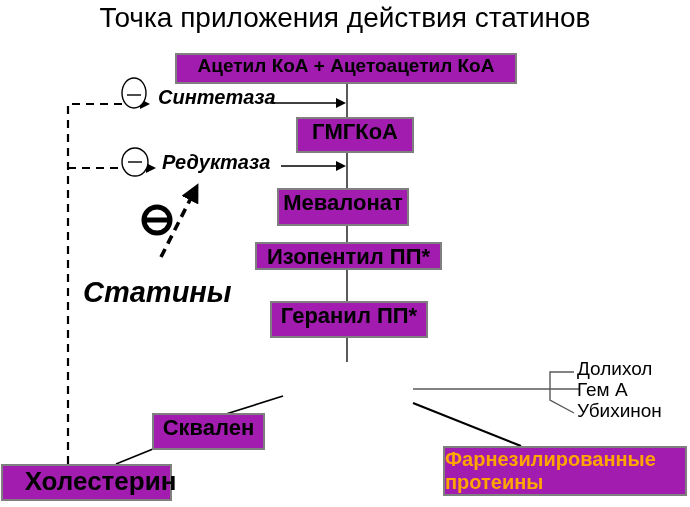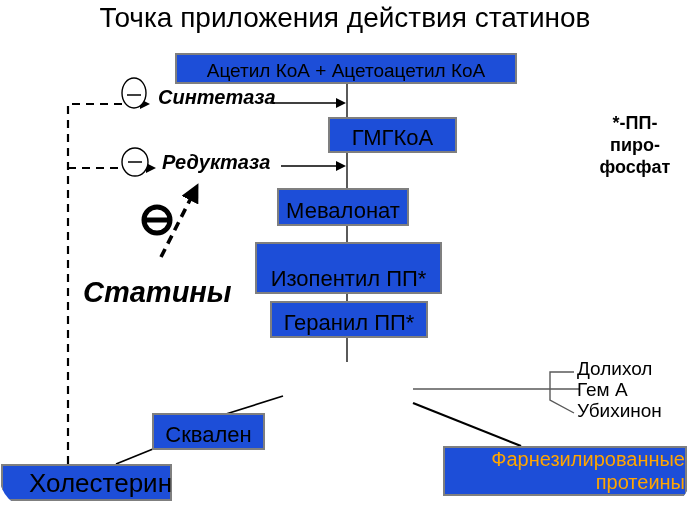--- a/index.html
+++ b/index.html
@@ -4,52 +4,51 @@
 <style>
   html, body { margin: 0; padding: 0; background: #ffffff; }
   #stage {
     position: relative;
     width: 690px;
     height: 507px;
     background: #ffffff;
     font-family: "Liberation Sans", sans-serif;
     overflow: hidden;
     color: #000;
-    border-radius: 29px;
   }
   #diagram-lines {
     position: absolute;
     left: 0; top: 0;
     width: 690px; height: 507px;
   }
   .abs { position: absolute; }
   #page-title {
     left: 0; top: 2px; width: 690px;
     text-align: center;
     font-size: 28px;
     font-weight: 400;
     letter-spacing: 0px;
   }
   .box {
     position: absolute;
-    background: #1d4ed8;
+    background: #a21caf;
     border: 2px solid #7f7f7f;
     box-sizing: border-box;
     display: flex;
-    align-items: flex-end;
+    align-items: flex-start;
     justify-content: center;
-    font-weight: normal;
+    font-weight: bold;
     white-space: nowrap;
     z-index: 2;
   }
   .box.col { flex-direction: column; }
   #box-acetyl       { left: 175px; top: 53px;  width: 342px; height: 31px; font-size: 19px; }
-  #box-hmgcoa       { left: 296px; top: 117px; width: 129px; height: 36px; font-size: 22px; margin-left: 32px; }
+  #box-hmgcoa       { left: 296px; top: 117px; width: 118px; height: 36px; font-size: 22px; }
   #box-mevalonate   { left: 277px; top: 188px; width: 132px; height: 38px; font-size: 22px; }
-  #box-isopentyl    { left: 255px; top: 242px; width: 187px; height: 52px; font-size: 22px; }
+  #box-isopentyl    { left: 255px; top: 242px; width: 187px; height: 28px; font-size: 22px; }
   #box-geranyl      { left: 270px; top: 301px; width: 158px; height: 37px; font-size: 22px; }
   #box-farnesyl     { left: 283px; top: 362px; width: 129px; height: 63px; font-size: 22px; line-height: 27px; }
   #box-squalene     { left: 152px; top: 413px; width: 113px; height: 37px; font-size: 22px; }
   #box-cholesterol  { left: 1px;   top: 464px; width: 171px; height: 37px; font-size: 26px; padding-left: 28px; }
   #box-farnesylated { left: 443px; top: 446px; width: 244px; height: 50px; font-size: 20px;
                       line-height: 23px; color: #FFA500; }
   .enzyme-label {
     position: absolute;
     font-style: italic;
     font-weight: bold;
@@ -168,25 +167,20 @@
   <div class="box col" id="box-farnesylated">
     <span>Фарнезилированные</span>
     <span>протеины</span>
   </div>
 
   <div class="enzyme-label" id="enzyme-synthetase">Синтетаза</div>
   <div class="enzyme-label" id="enzyme-reductase">Редуктаза</div>
 
   <div class="abs" id="statins-label">Статины</div>
 
-  <div class="abs" id="pp-footnote">
-    <div>*-ПП-</div>
-    <div>пиро-</div>
-    <div>фосфат</div>
-  </div>
 
   <div class="abs" id="side-products">
     <div>Долихол</div>
     <div>Гем А</div>
     <div>Убихинон</div>
   </div>
 
 </div>
 
 </body></html>

